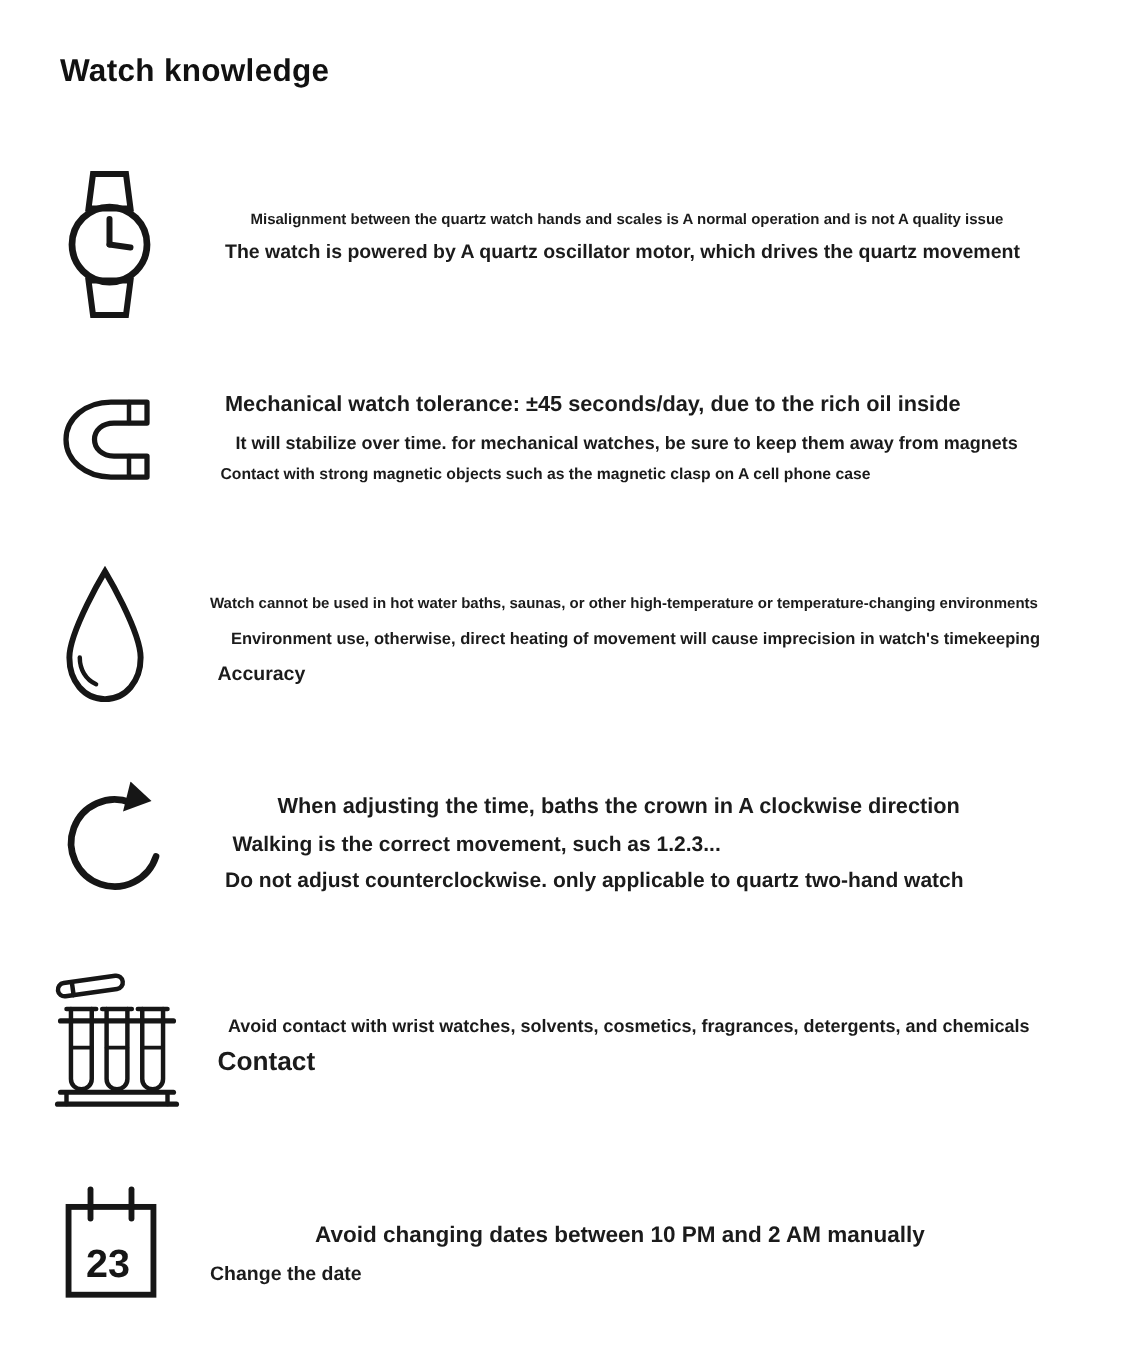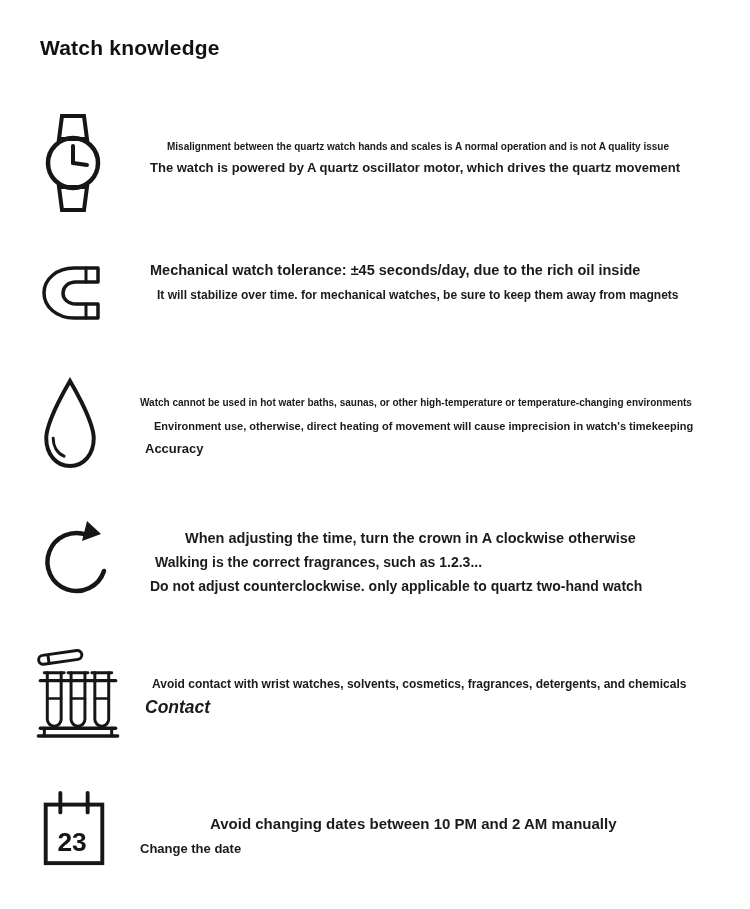--- a/index.html
+++ b/index.html
@@ -16,21 +16,21 @@
   .ln { position:absolute; font-weight:700; white-space:nowrap; color:#1b1b1b; }
   .fs10   { font-size:10px; }
   .fs10-5 { font-size:10.5px; }
   .fs11   { font-size:11px; }
   .fs12   { font-size:12px; }
   .fs13   { font-size:13px; }
   .fs14   { font-size:14px; }
   .fs14-5 { font-size:14.5px; }
   .fs15   { font-size:15px; }
   .fs16-5 { font-size:13px; }
-  .fs17-5 { font-size:17.5px;font-style:italic; }
+  .fs17-5 { font-size:17.5px; }
   .stroke { fill:none; stroke:#161616; stroke-linecap:round; }
 </style>
 </head>
 <body>
 
 <div class="canvas">
 
   <div class="page-title">Watch knowledge</div>
 
   <div class="icon" style="left:42px; top:112px;">
@@ -47,39 +47,40 @@
 
   <div class="icon" style="left:40px; top:264px;">
     <svg width="62" height="58" viewBox="0 0 62 58">
       <path class="stroke" stroke-width="3.5" stroke-linejoin="round" d="M58,4 H34 C17,4 4,15 4,29 C4,43 17,54 34,54 H58 V40 H36 C28,40 23,35 23,29 C23,23 28,18 36,18 H58 Z"></path>
       <path class="stroke" stroke-width="3" d="M46,4 V18"></path>
       <path class="stroke" stroke-width="3" d="M46,40 V54"></path>
     </svg>
   </div>
   <div class="ln fs14-5" style="left:150px; top:262px;">Mechanical watch tolerance: ±45 seconds/day, due to the rich oil inside</div>
   <div class="ln fs12" style="left:157px; top:288px;">It will stabilize over time. for mechanical watches, be sure to keep them away from magnets</div>
+  <div class="ln fs10-5" style="left:147px; top:310px;">Contact with strong magnetic objects such as the magnetic clasp on A cell phone case</div>
 
   <div class="icon" style="left:40px; top:377px;">
     <svg width="60" height="95" viewBox="0 0 60 96">
       <path class="stroke" stroke-width="4" d="M30,4 C30,4 6,44 6,62 C6,78 16,90 30,90 C44,90 54,78 54,62 C54,44 30,4 30,4 Z"></path>
       <path class="stroke" stroke-width="3" d="M13,62 C13,70 17,77 24,80"></path>
     </svg>
   </div>
   <div class="ln fs10" style="left:140px; top:397px;">Watch cannot be used in hot water baths, saunas, or other high-temperature or temperature-changing environments</div>
   <div class="ln fs11" style="left:154px; top:420px;">Environment use, otherwise, direct heating of movement will cause imprecision in watch's timekeeping</div>
   <div class="ln fs16-5" style="left:145px; top:441px;">Accuracy</div>
 
   <div class="icon" style="left:40px; top:521px;">
     <svg width="76" height="76" viewBox="0 0 76 76">
       <path class="stroke" stroke-width="4.5" d="M64,50 A29,29 0 1 1 47,14"></path>
       <polygon points="42,20 47,0 61,13" fill="#161616"></polygon>
     </svg>
   </div>
-  <div class="ln fs14-5" style="left:185px; top:530px;">When adjusting the time, turn the crown in A clockwise otherwise</div>
-  <div class="ln fs14" style="left:155px; top:554px;">Walking is the correct fragrances, such as 1.2.3...</div>
+  <div class="ln fs14-5" style="left:185px; top:530px;">When adjusting the time, baths the crown in A clockwise direction</div>
+  <div class="ln fs14" style="left:155px; top:554px;">Walking is the correct movement, such as 1.2.3...</div>
   <div class="ln fs14" style="left:150px; top:578px;">Do not adjust counterclockwise. only applicable to quartz two-hand watch</div>
 
   <div class="icon" style="left:36px; top:643px;">
     <svg width="84" height="103" viewBox="0 0 84 104">
       <rect class="stroke" stroke-width="3" x="2" y="10" width="44" height="9" rx="4.5" transform="rotate(-8 24 14)"></rect>
       <path class="stroke" stroke-width="3" d="M12,11 V19" transform="rotate(-8 24 14)"></path>
       <path class="stroke" stroke-width="3.5" d="M4,38 H80"></path>
       <path class="stroke" stroke-width="3" d="M11,30 V77 a7,7 0 0 0 14,0 V30"></path>
       <path class="stroke" stroke-width="3" d="M8,30 H28"></path>
       <path class="stroke" stroke-width="2.5" d="M11,56 H25"></path>

